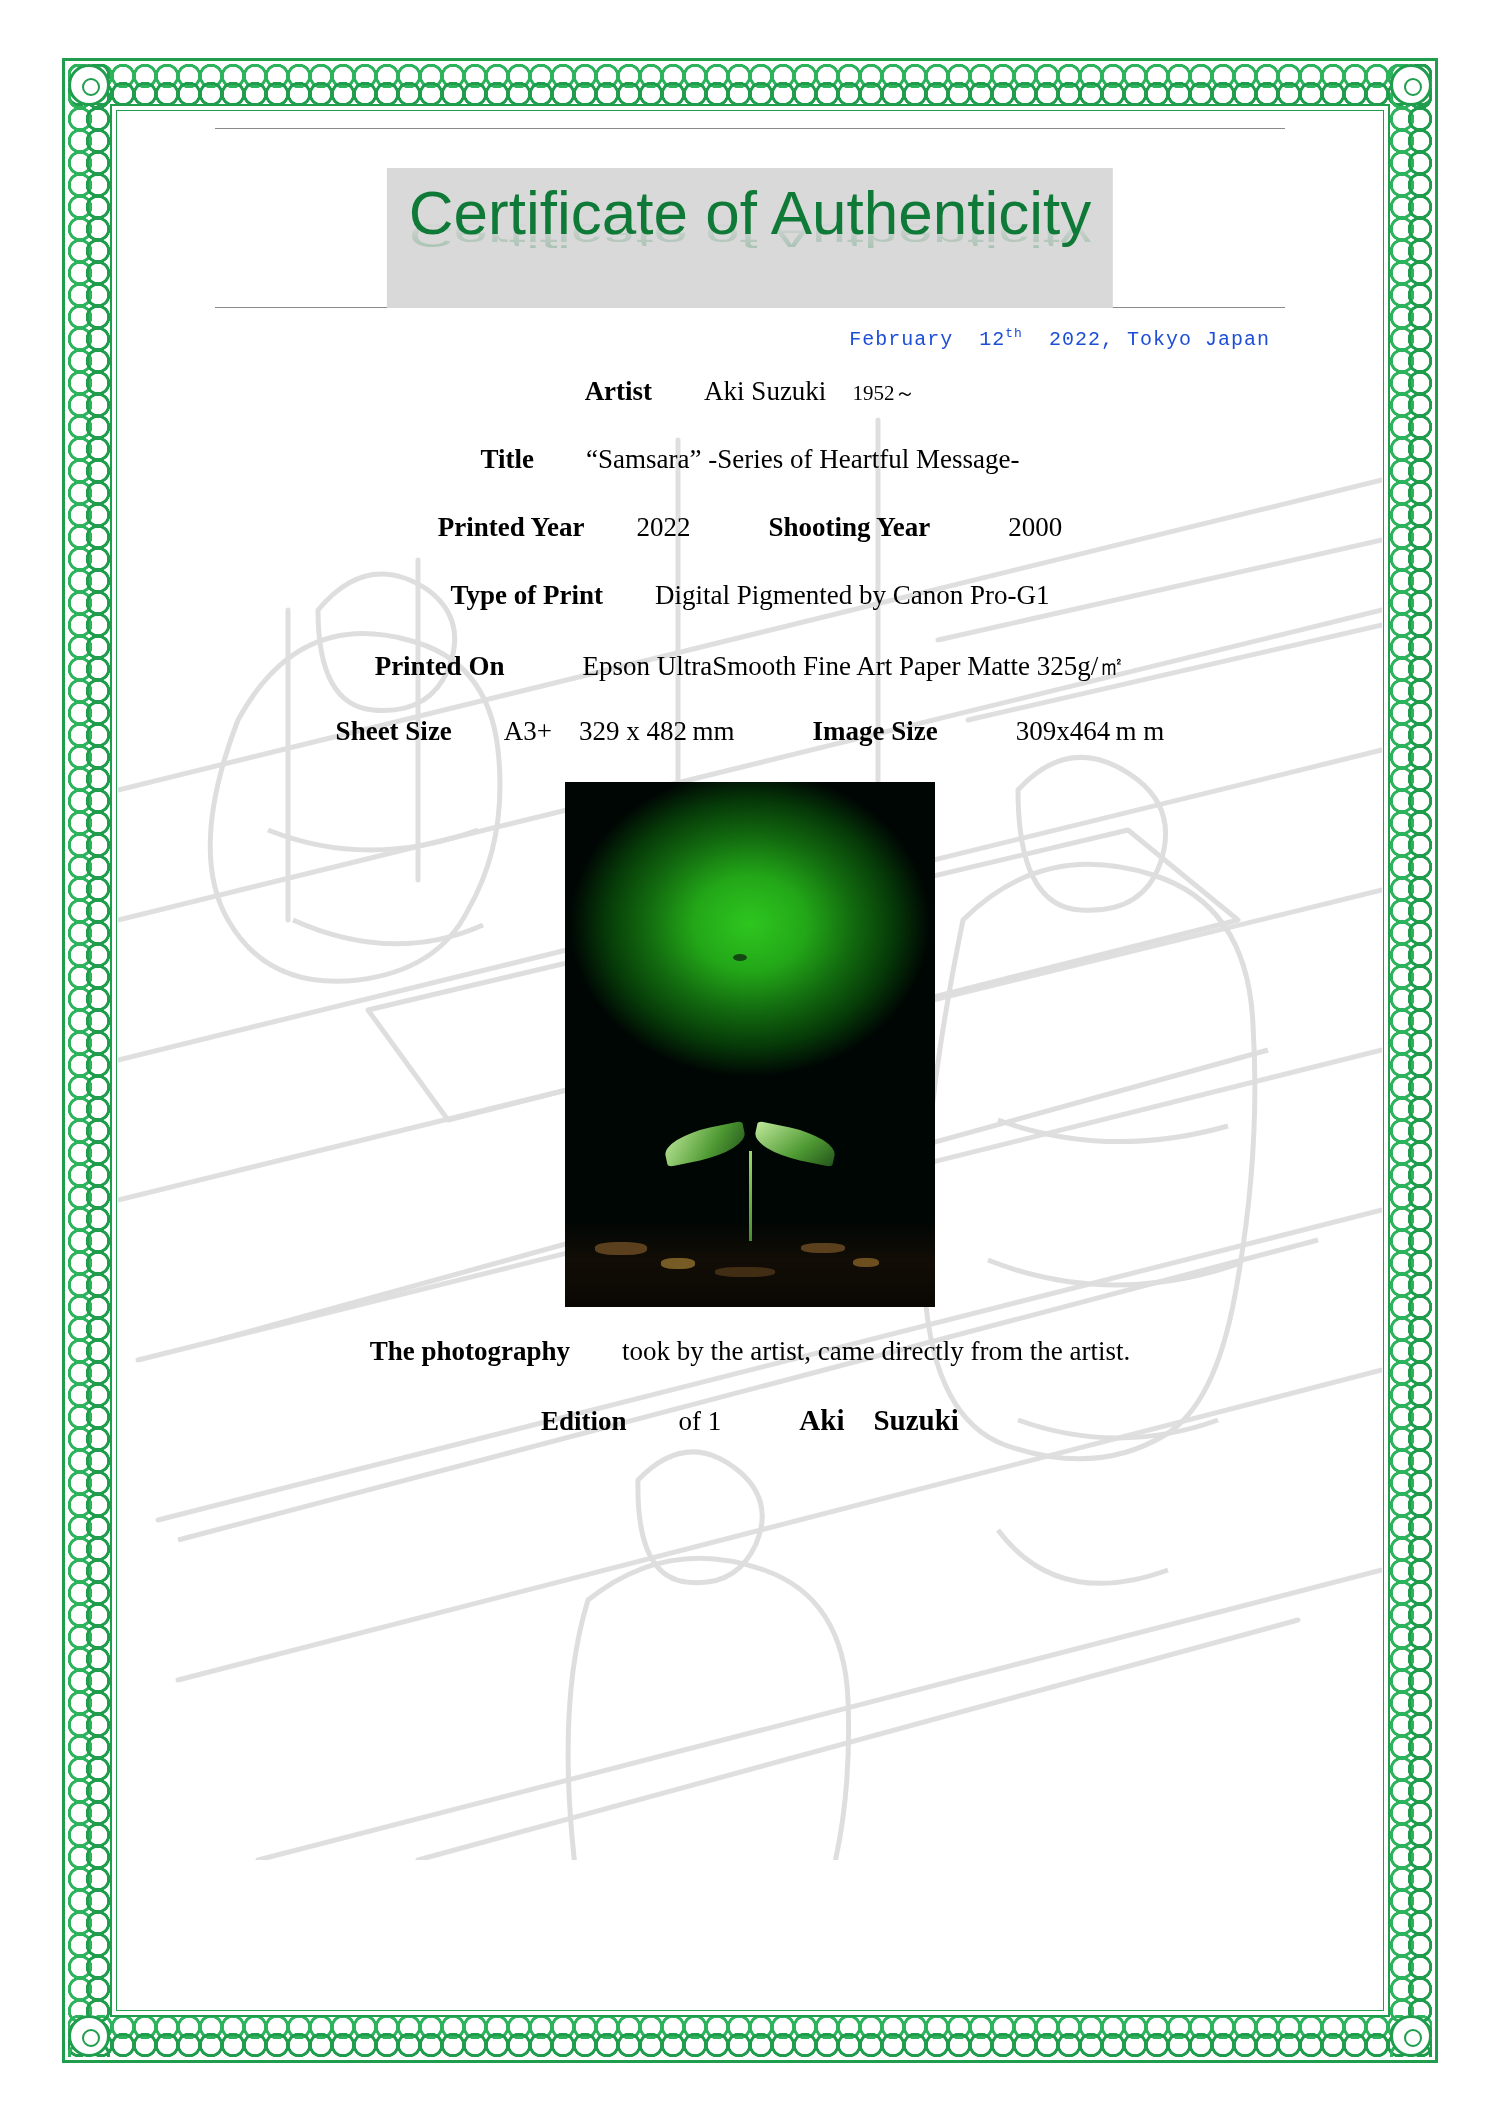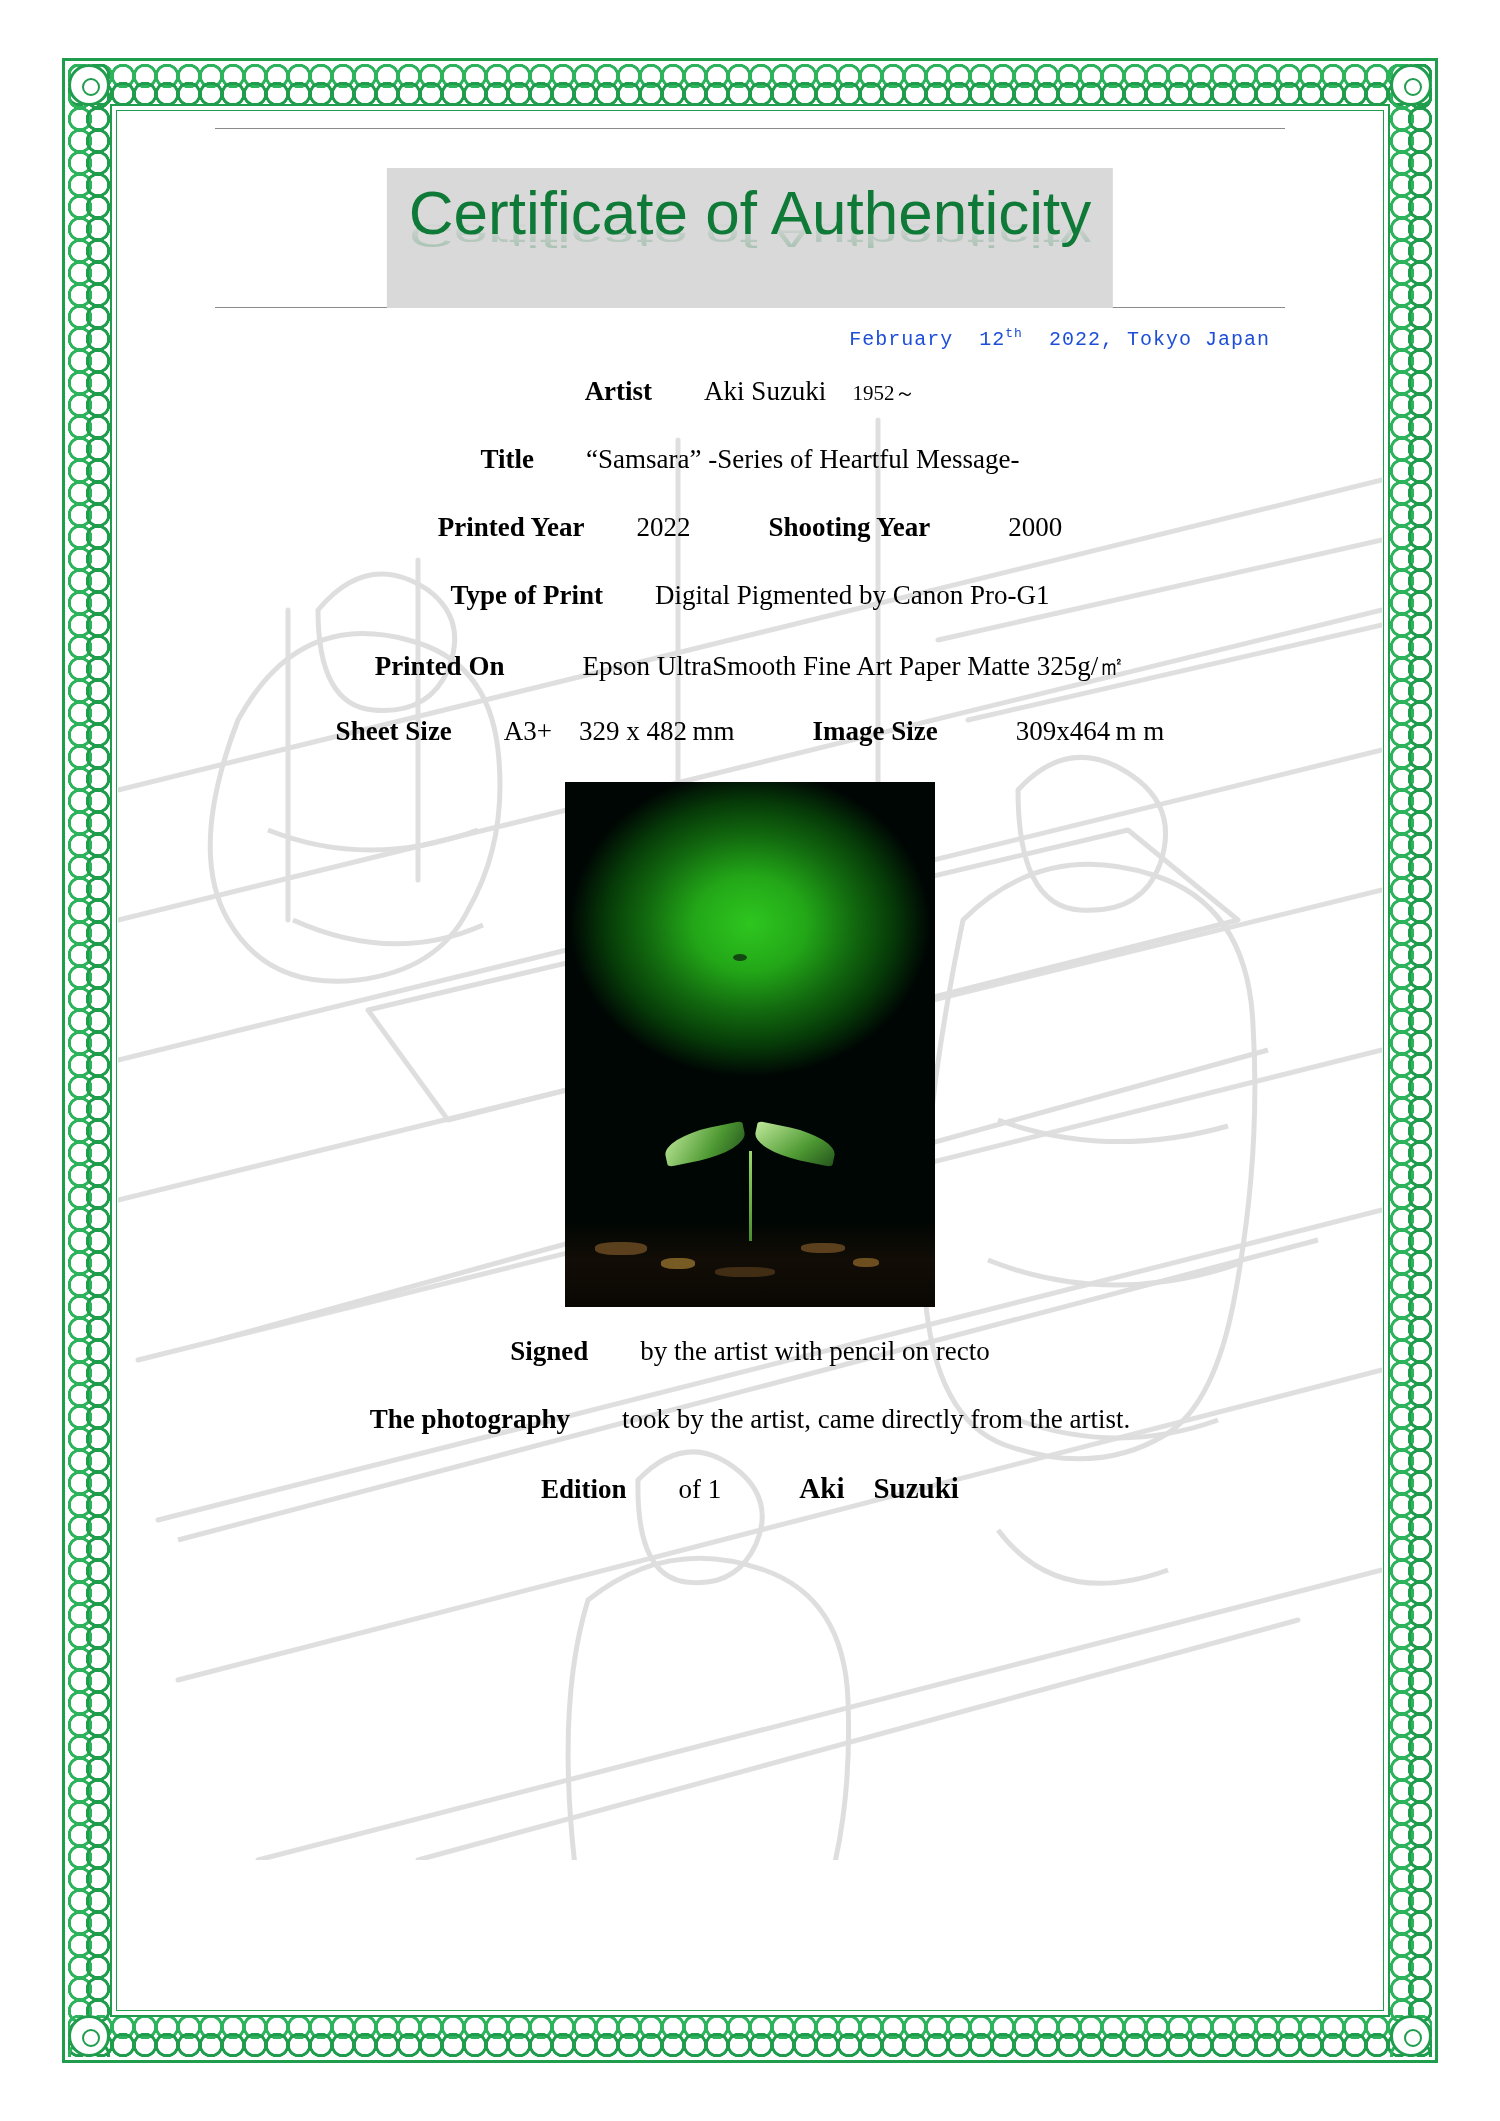--- a/index.html
+++ b/index.html
@@ -412,25 +412,20 @@
         <div class="debris" style="left:30px; bottom:52px; width:52px; height:13px;"></div>
         <div class="debris" style="left:96px; bottom:38px; width:34px; height:11px; background:#8a6a2a;"></div>
         <div class="debris" style="left:236px; bottom:54px; width:44px; height:10px;"></div>
         <div class="debris" style="left:288px; bottom:40px; width:26px; height:9px; background:#7d5a24;"></div>
         <div class="debris" style="left:150px; bottom:30px; width:60px; height:10px; background:#4a3416;"></div>
       </div>
     </div>
 
     <div class="footer-fields">
 
-      <div class="field-row">
-        <span class="inner">
-          <span class="lbl">Signed</span><span class="gap-md"></span><span class="val">by the artist with pencil on recto</span>
-        </span>
-      </div>
 
 
       <div class="field-row">
         <span class="inner">
           <span class="lbl">The photography</span><span class="gap-md"></span><span class="val">took by the artist, came directly from the artist.</span>
         </span>
       </div>
 
       <div class="field-row">
         <span class="inner">

